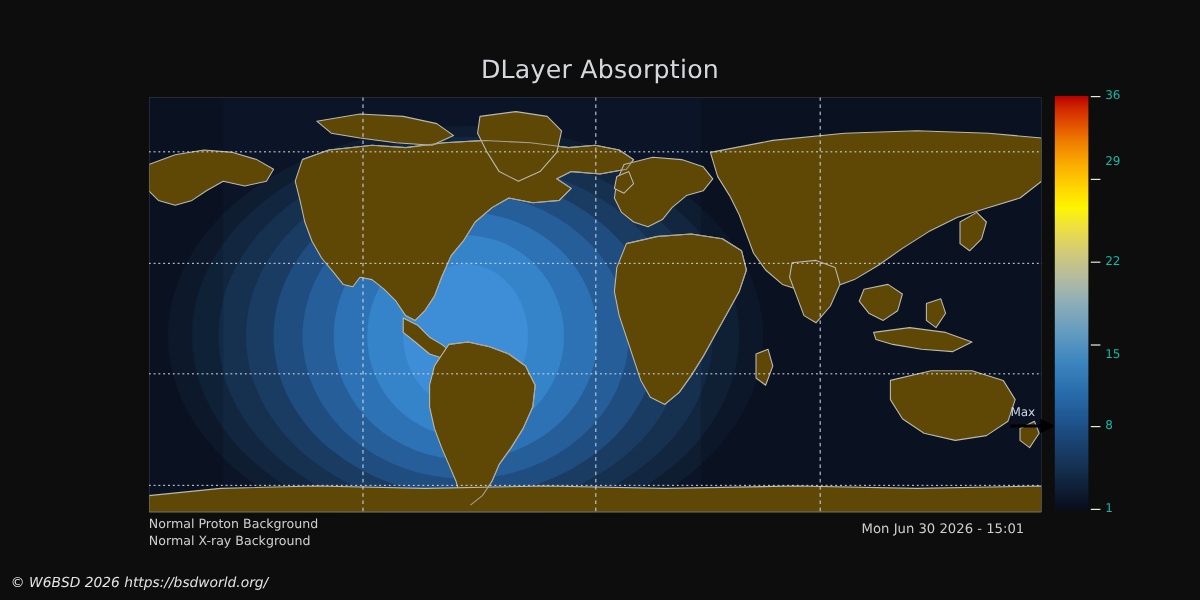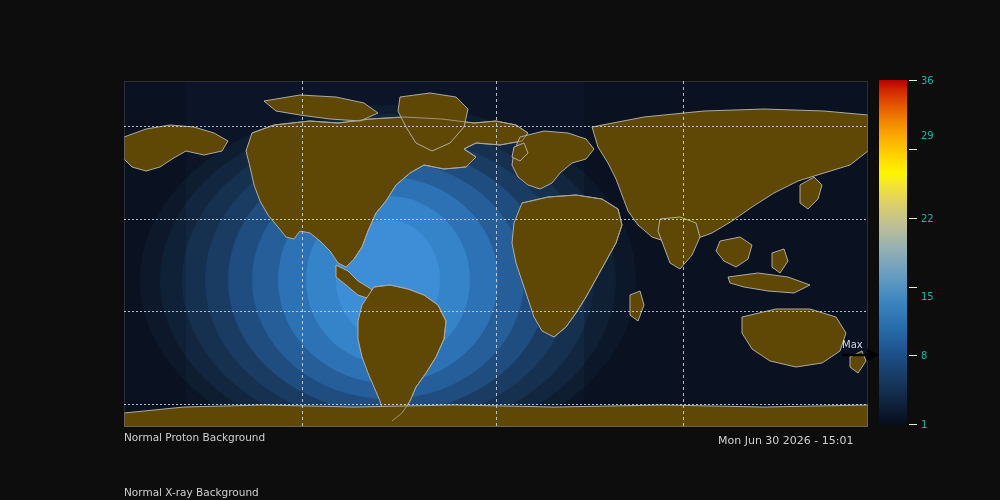--- a/index.html
+++ b/index.html
@@ -77,32 +77,33 @@
     pointer-events:none;
   }
   .cb-max span{
     position:absolute;left:1px;top:0;font-size:10px;color:#cfd9e6;
     line-height:10px;
   }
 
   
   .cap-left{position:absolute;left:124px;font-size:10.5px;color:#cfcfcf;}
   .cap-l1{top:431px;}
-  .cap-l2{top:445px;margin-top:41px;}
+  .cap-l2{top:445px;}
   .cap-date{position:absolute;left:718px;top:434px;font-size:11px;color:#cfcfcf;}
   .footer{
     position:absolute;left:9px;top:478px;font-size:11.5px;color:#e3e3e3;
     font-style:italic;
   }
 </style>
 </head>
 <body>
 
 <div id="root">
 
+  <div class="title">DLayer Absorption</div>
 
   <div class="map-wrap">
     <svg class="map-svg" viewBox="0 0 744 346" preserveAspectRatio="none">
       <defs>
         <radialGradient id="absorb" cx="0.355" cy="0.575" r="0.52">
           <stop offset="0%" stop-color="#3f90da"></stop>
           <stop offset="16%" stop-color="#3c8ad4"></stop>
           <stop offset="30%" stop-color="#3279c4"></stop>
           <stop offset="44%" stop-color="#2a6bb2"></stop>
           <stop offset="57%" stop-color="#235a99"></stop>
@@ -237,14 +238,15 @@
       <line x1="1" y1="15" x2="26" y2="15" stroke="#000000" stroke-width="2.4"></line>
       <polygon points="26,9 38,15 26,21" fill="#000000"></polygon>
     </svg>
   </div>
 
   <div class="cb-title">Affected Frequency (MHz)</div>
 
   <div class="cap-left cap-l1">Normal Proton Background</div>
   <div class="cap-left cap-l2">Normal X-ray Background</div>
   <div class="cap-date">Mon Jun 30 2026 - 15:01</div>
+  <div class="footer">© W6BSD 2026 https://bsdworld.org/</div>
 
 </div>
 
 </body></html>

